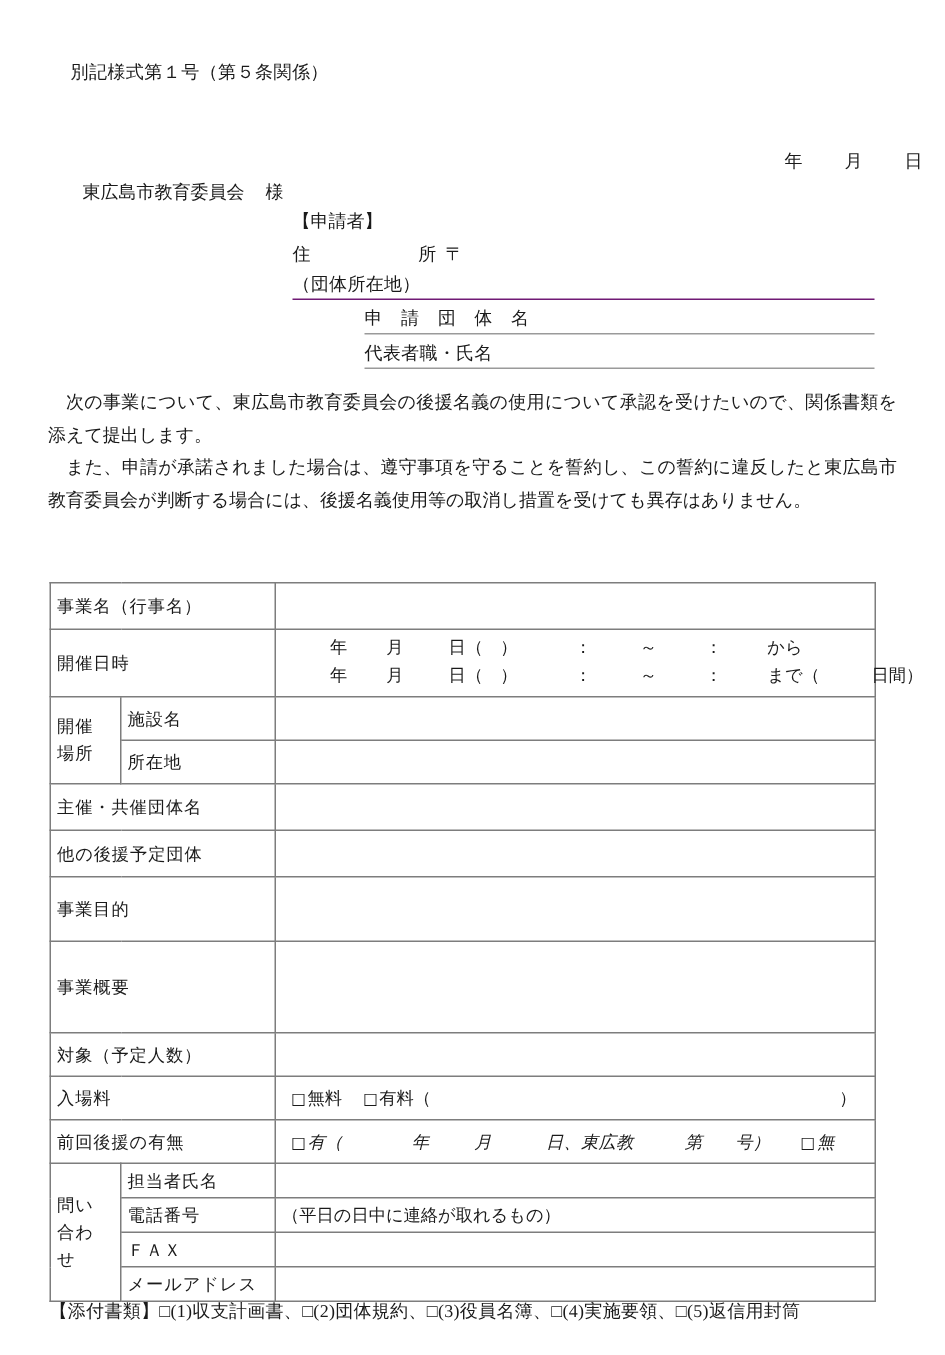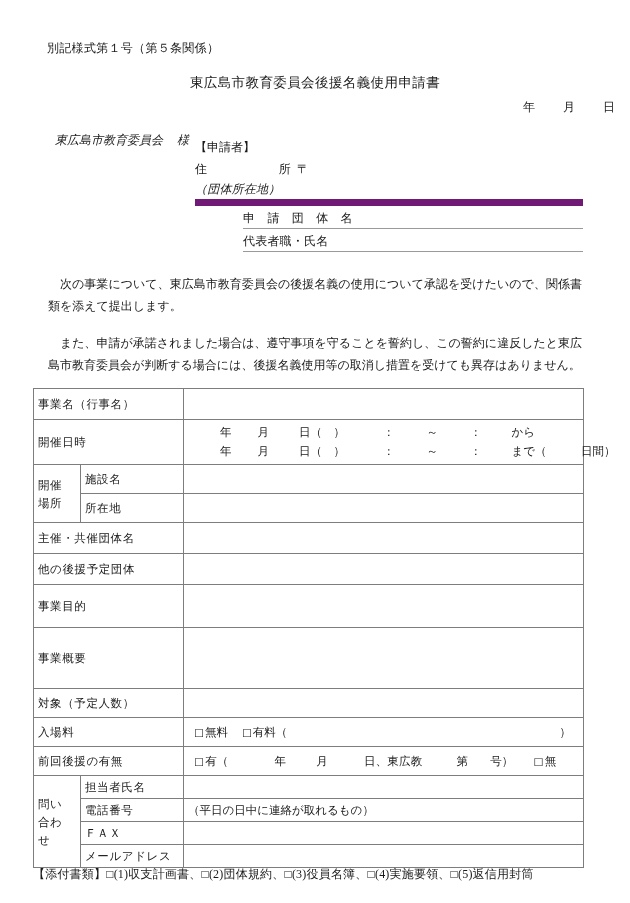--- a/index.html
+++ b/index.html
@@ -48,24 +48,23 @@
     right: 56px;
     top: 99px;
     font-size: 12px;
     white-space: nowrap;
   }
   .date-line span { display: inline-block; }
   .date-line .gap { width: 22px; }
   .addressee {
     position: absolute;
     left: 55px;
-    top: 132px;
-    font-size: 12px;
-    white-space: nowrap;
-    font-style: italic;
+    top: 120px;
+    font-size: 12px;
+    white-space: nowrap;
   }
   .addressee .sama { margin-left: 14px; }
 
   
   .applicant {
     position: absolute;
     left: 195px;
     top: 139px;
     width: 388px;
   }
@@ -88,45 +87,44 @@
   }
   .ap-row .lbl.spread {
     display: flex;
     justify-content: space-between;
   }
   .ap-row .val {
     flex: 1 1 auto;
     padding-left: 6px;
   }
   .ap-row.ruled {
-    border-bottom: 7px solid #701a75;
+    border-bottom: 1px solid #701a75;
     padding-bottom: 1px;
     height: 20px;
-    font-style: italic;
   }
   .ap-row.sub {
     height: 21px;
     border-bottom: 1px solid #9a9a9a;
     padding-bottom: 1px;
     margin-left: 48px;
   }
   .ap-row.sub .lbl { width: auto; flex: 0 0 auto; }
 
   
   .body-text {
     position: absolute;
     left: 32px;
     top: 258px;
     width: 566px;
     font-size: 12px;
     line-height: 21.5px;
     text-align: justify;
   }
   .body-text p {
-    margin: 16px;
+    margin: 0;
     text-indent: 12px;
   }
 
   
   table.form {
     position: absolute;
     left: 33px;
     top: 388px;
     width: 550px;
     border-collapse: collapse;
@@ -161,21 +159,21 @@
   .dt-line .w3 { width: 38px; }
   .dt-line .w4 { width: 32px; }
   .dt-line .w5 { width: 30px; }
   .cbx {
     font-family: "DejaVu Sans", sans-serif;
     font-size: 10.5px;
     margin-right: 1px;
   }
   .fee-line { white-space: nowrap; padding-left: 6px; }
   .fee-line .tail { float: right; padding-right: 8px; }
-  .prev-line { white-space: nowrap; padding-left: 6px; letter-spacing: 0.2px; }
+  .prev-line { white-space: nowrap; padding-left: 6px; letter-spacing: 0.2px; font-style: italic; }
   .prev-line .g1 { width: 46px; }
   .prev-line .g2 { width: 30px; }
   .prev-line .g3 { width: 36px; }
   .prev-line .g4 { width: 34px; }
   .prev-line .g5 { width: 22px; }
   .prev-line .g6 { width: 20px; }
   .tel-note {
     display: block;
     text-align: left;
     padding-right: 6px;
@@ -192,21 +190,20 @@
     letter-spacing: 0.2px;
   }
 </style>
 </head>
 <body>
 
 <div class="page">
 
   <div class="form-no">別記様式第１号（第５条関係）</div>
 
-  <div class="doc-title">東広島市教育委員会後援名義使用申請書</div>
 
   <div class="date-line">
     <span>年</span>
     <span class="gap"></span>
     <span>月</span>
     <span class="gap"></span>
     <span>日</span>
   </div>
 
   <div class="addressee">

